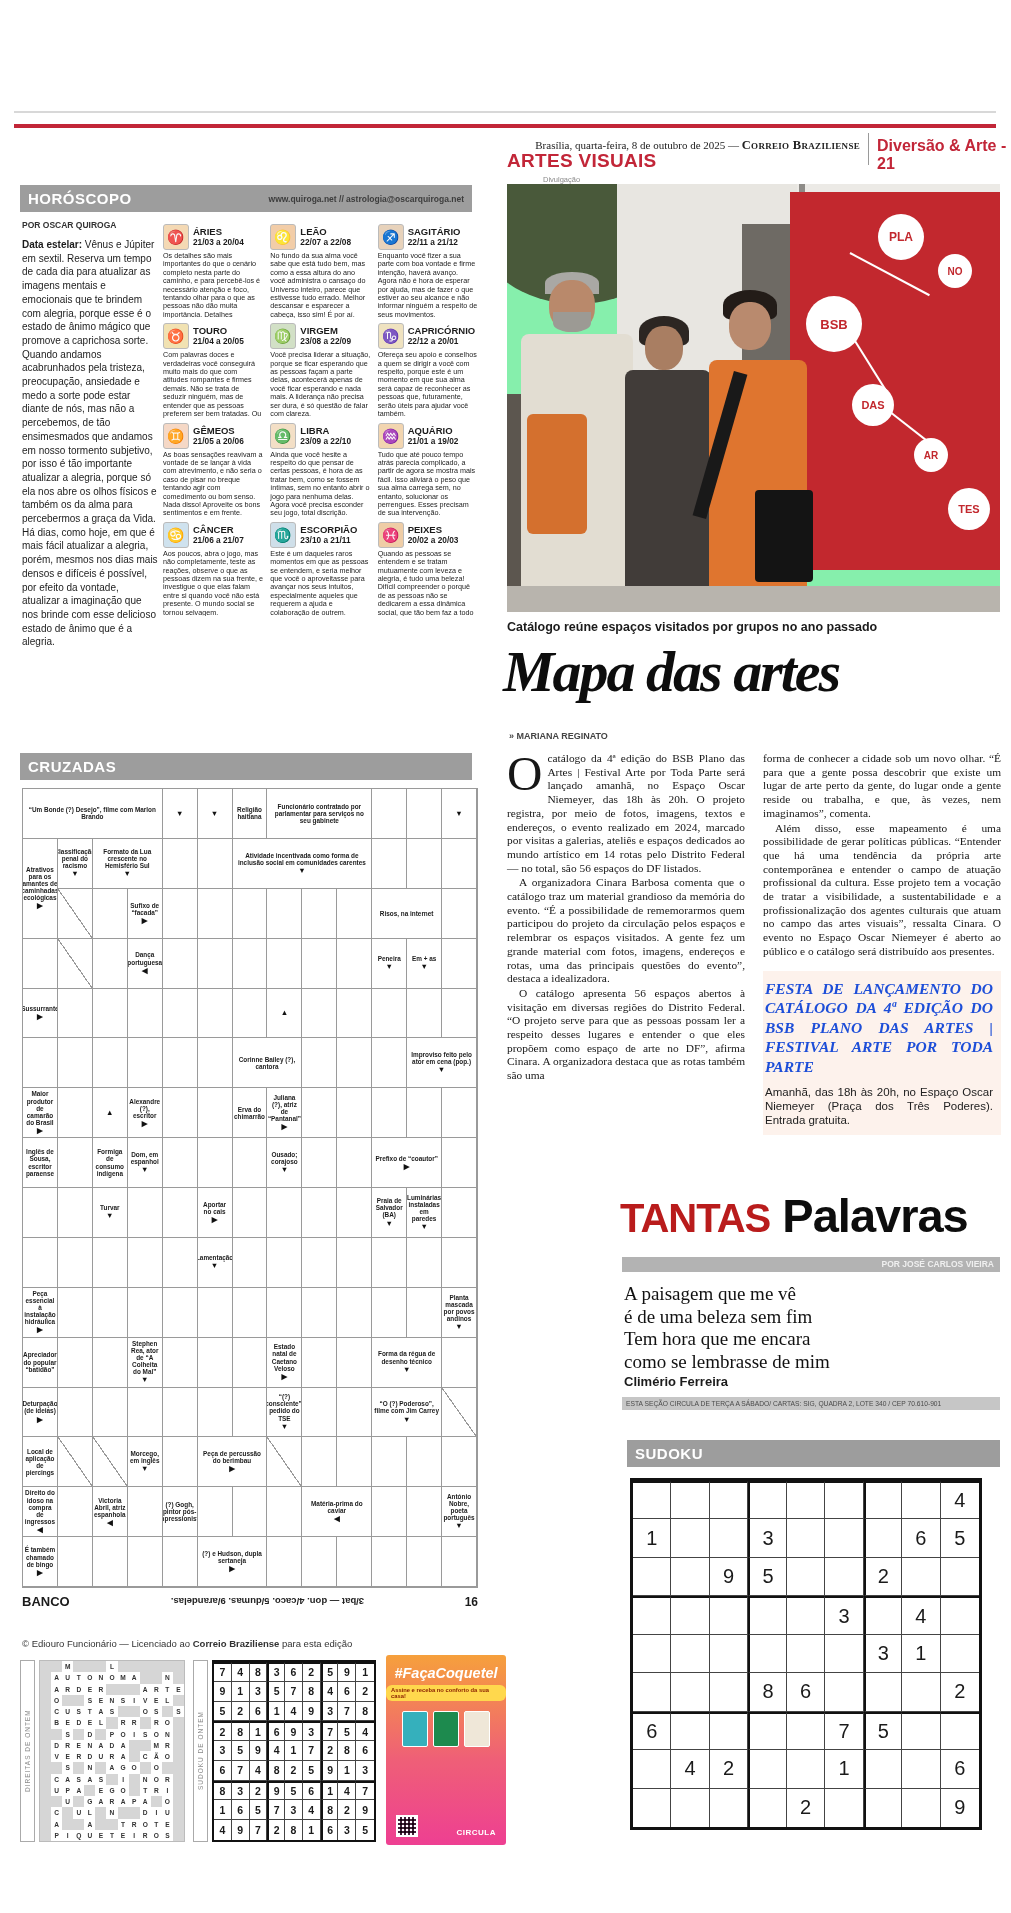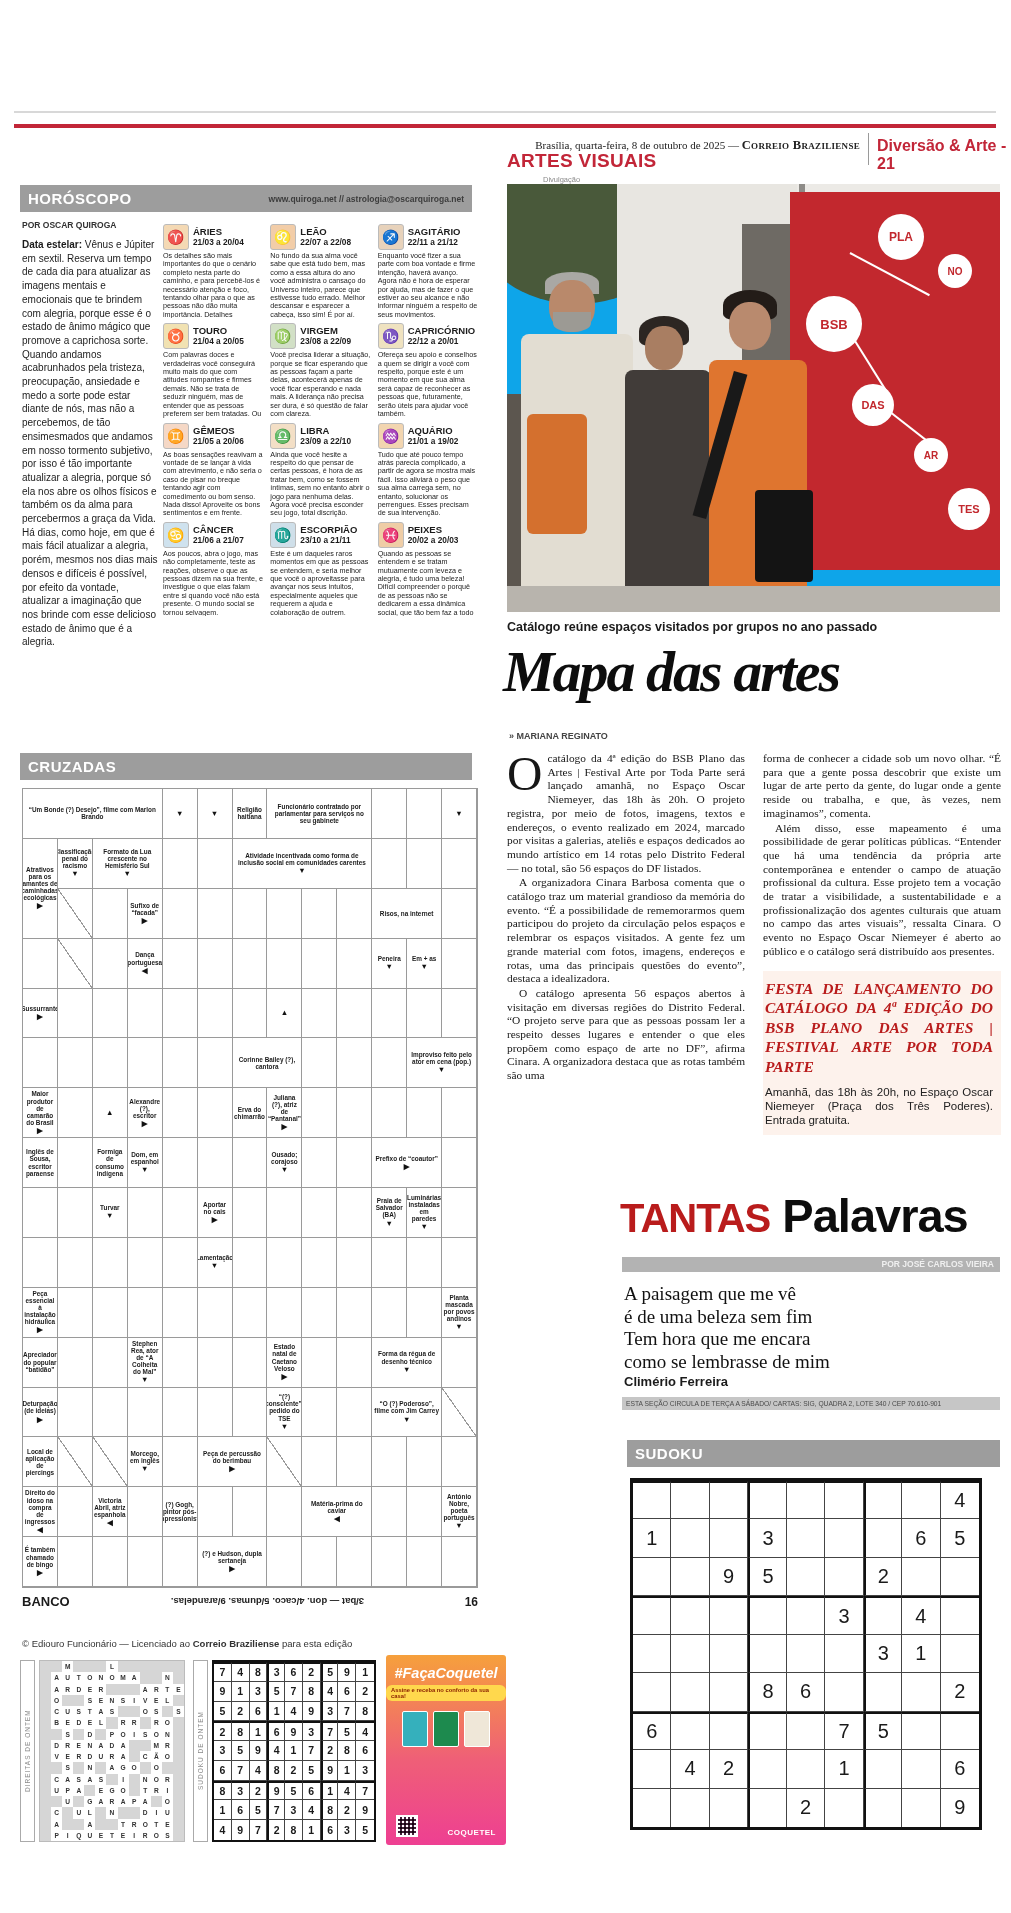--- a/index.html
+++ b/index.html
@@ -77,21 +77,21 @@
   #ad-bottom{width:100%;display:flex;align-items:flex-end;justify-content:space-between;
              padding:0 10px 8px 10px;box-sizing:border-box;flex:1;}
   #ad-qr{width:18px;height:18px;background:
          repeating-linear-gradient(0deg,#fff 0 2px,#44203a 2px 4px),
          repeating-linear-gradient(90deg,#fff 0 2px,#44203a 2px 4px);
          background-blend-mode:multiply;border:2px solid #fff;}
   #ad-brand{color:#fff;font-size:8px;font-weight:bold;letter-spacing:.5px;}
   
   #artes-kicker{left:507px;top:150px;font-size:19px;font-weight:bold;color:#c22638;letter-spacing:.3px;}
   #photo-credit{left:507px;top:175px;font-size:7.5px;color:#8a8a8a;padding-left:36px;}
-  #photo{left:507px;top:184px;width:493px;height:428px;background:#0ea5e9;overflow:hidden;}
+  #photo{left:507px;top:184px;width:493px;height:428px;background:#86efac;overflow:hidden;}
   .ph{position:absolute;}
   #ph-sky{left:0;top:0;width:100%;height:46px;background:#eceae6;}
   #ph-tree{left:-30px;top:-30px;width:200px;height:150px;background:#49593a;border-radius:50%;}
   #ph-wall{left:110px;top:0;width:180px;height:300px;background:#e8e6e1;}
   #ph-door{left:235px;top:40px;width:70px;height:280px;background:#6e6a64;}
   #ph-pole{left:292px;top:0;width:6px;height:200px;background:#8e8c88;}
   #ph-ground{left:0;bottom:0;width:100%;height:26px;background:#b8b4ad;}
   #ph-banner{left:283px;top:8px;width:210px;height:378px;background:#c2282e;}
   .bw{position:absolute;background:#fff;border-radius:50%;display:flex;align-items:center;justify-content:center;
       color:#c2282e;font-weight:bold;}
@@ -124,21 +124,21 @@
   #headline{left:503px;top:638px;width:500px;font-family:"Liberation Serif",serif;font-weight:bold;
             font-style:italic;font-size:58px;letter-spacing:-2px;color:#0d0d0d;}
   #article-byline{left:509px;top:731px;font-size:9px;font-weight:bold;color:#444;}
   #article-cols{left:507px;top:752px;width:494px;display:flex;gap:18px;}
   .acol{width:238px;font-family:"Liberation Serif",serif;font-size:11.4px;line-height:13.7px;
         text-align:justify;color:#161616;}
   .acol p{margin:0;}
   .acol p + p{text-indent:12px;margin-top:1px;}
   .dropcap{float:left;font-size:49px;line-height:40px;padding:2px 5px 0 0;font-family:"Liberation Serif",serif;}
   #service-box{margin-top:12px;background:#fdf2ec;padding:8px 8px 8px 2px;}
-  #service-box-title{font-style:italic;font-weight:bold;font-size:15.5px;line-height:19.5px;color:#b91c1c;}
+  #service-box-title{font-style:italic;font-weight:bold;font-size:15.5px;line-height:19.5px;color:#1d4ed8;}
   #service-box-info{margin-top:9px;font-family:"Liberation Sans",sans-serif;font-size:11.5px;line-height:14px;color:#222;}
   
   #tantas-title{left:620px;top:1188px;width:384px;}
   #tantas-light{font-size:40px;font-weight:bold;color:#b91c1c;letter-spacing:-1px;}
   #tantas-dark{font-size:47px;font-weight:bold;color:#0d0d0d;letter-spacing:-1px;}
   #tantas-byline-bar{left:622px;top:1257px;width:378px;height:15px;background:#b3b3b3;text-align:right;
                      font-size:8.5px;font-weight:bold;color:#efefef;line-height:15px;padding-right:6px;box-sizing:border-box;}
   #poem{left:624px;top:1283px;font-family:"Liberation Serif",serif;font-size:19px;line-height:22.5px;color:#111;}
   #poem-author{left:624px;top:1374px;font-size:13px;font-weight:bold;}
   #tantas-footer-bar{left:622px;top:1397px;width:378px;height:13px;background:#c6c6c6;font-size:6.7px;
@@ -1012,21 +1012,21 @@
   <div class="abs" id="ad-box">
     <div id="ad-hashtag">#FaçaCoquetel</div>
     <div id="ad-tagline">Assine e receba no conforto da sua casa!</div>
     <div id="ad-covers">
       <div class="ad-cover c1"></div>
       <div class="ad-cover c2"></div>
       <div class="ad-cover c3"></div>
     </div>
     <div id="ad-bottom">
       <div id="ad-qr"></div>
-      <div id="ad-brand">COQUETEL</div>
+      <div id="ad-brand">CIRCULA</div>
     </div>
   </div>
 
   <div class="abs" id="artes-kicker">ARTES VISUAIS</div>
   <div class="abs" id="photo-credit">Divulgação</div>
   <div class="abs" id="photo">
     <div class="ph" id="ph-sky"></div>
     <div class="ph" id="ph-tree"></div>
     <div class="ph" id="ph-wall"></div>
     <div class="ph" id="ph-door"></div>

